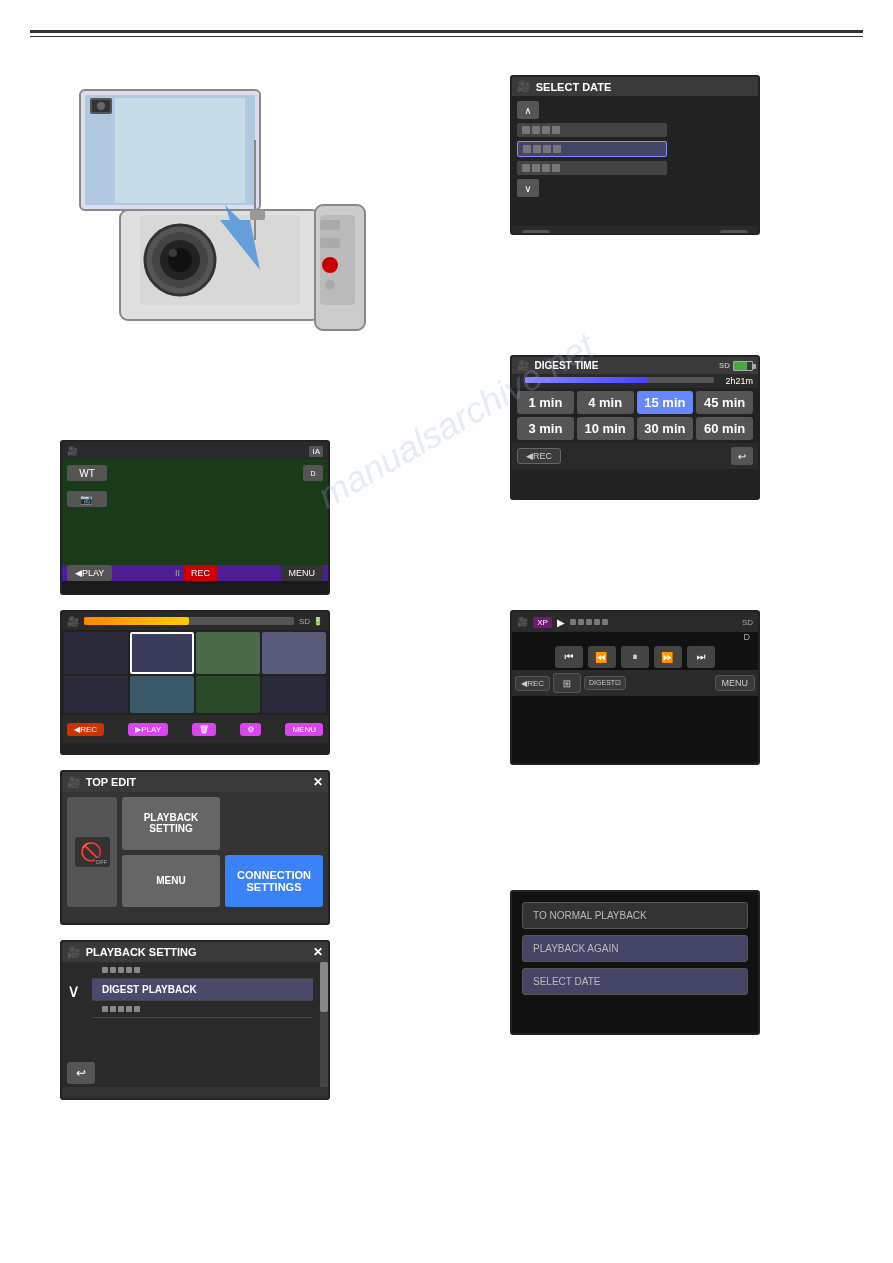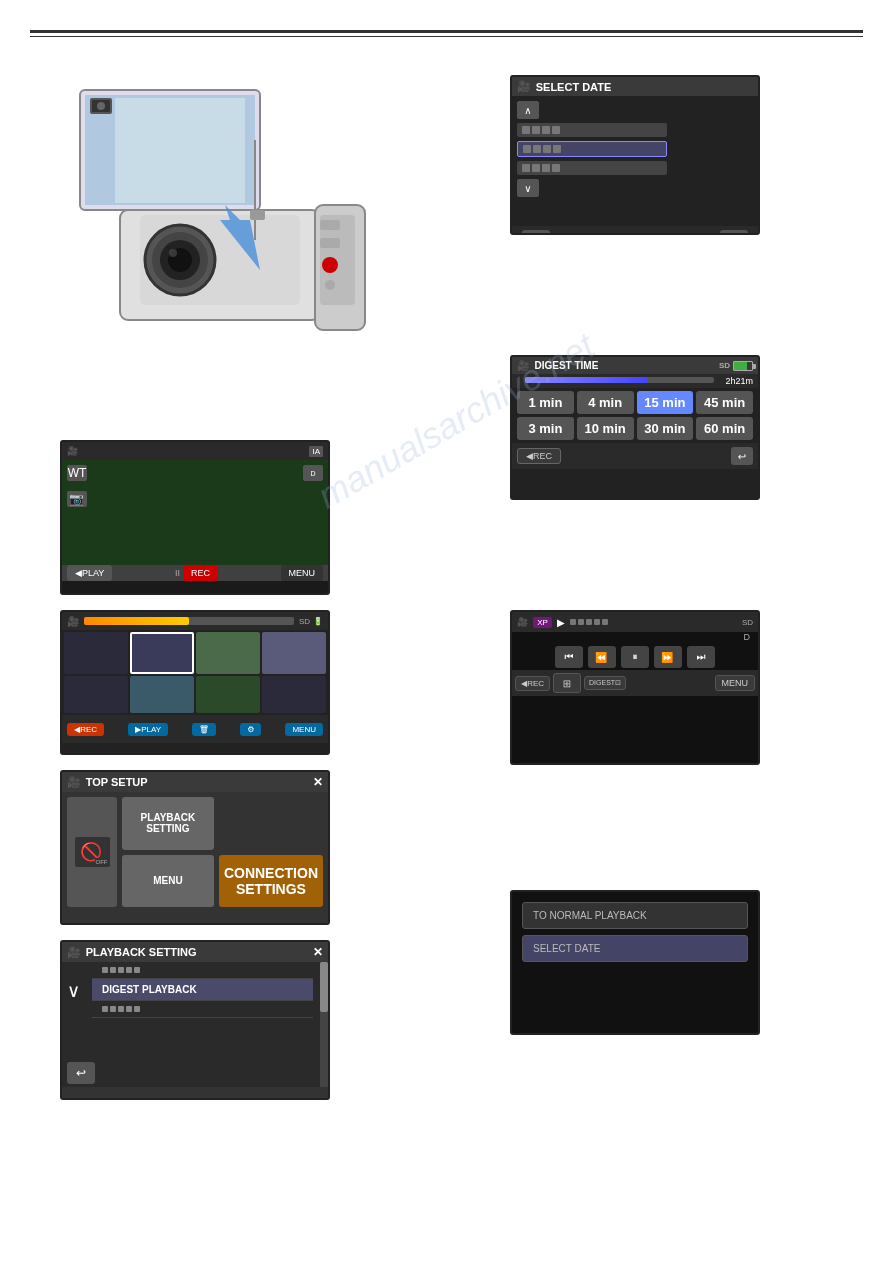--- a/index.html
+++ b/index.html
@@ -143,23 +143,23 @@
       position: absolute;
       left: 5px;
       top: 5px;
       display: flex;
       flex-direction: column;
       gap: 10px;
     }
     .rec-icon-box {
       background: #555;
       color: #fff;
-      width: 20px;
+      width: 40px;
       height: 16px;
-      font-size: 12px;
+      font-size: 10px;
       display: flex;
       align-items: center;
       justify-content: center;
       border-radius: 2px;
     }
     .rec-icons-right {
       position: absolute;
       right: 5px;
       top: 5px;
       display: flex;
@@ -171,21 +171,21 @@
       color: #fff;
       width: 20px;
       height: 16px;
       font-size: 7px;
       display: flex;
       align-items: center;
       justify-content: center;
       border-radius: 2px;
     }
     .rec-bottom-bar {
-      background: #404040;
+      background: #4c1d95;
       height: 16px;
       display: flex;
       align-items: center;
       justify-content: space-between;
       padding: 0 5px;
     }
     .rec-btn {
       background: #555;
       color: #fff;
       border: none;
@@ -256,21 +256,21 @@
     }
     .index-bottom-bar {
       background: #2a2a2a;
       height: 28px;
       display: flex;
       align-items: center;
       justify-content: space-between;
       padding: 0 5px;
     }
     .idx-btn {
-      background: #0369a1;
+      background: #d946ef;
       color: #fff;
       border: none;
       border-radius: 3px;
       padding: 2px 7px;
       font-size: 8px;
       cursor: pointer;
     }
     .idx-btn.red { background: #cc3300; }
     .topmenu-icon-box {
       background: #333;
@@ -858,38 +858,38 @@
     <button class="idx-btn">▶PLAY</button>
     <button class="idx-btn">🗑</button>
     <button class="idx-btn">⚙</button>
     <button class="idx-btn">MENU</button>
   </div>
 </div>
 
 <div class="screen-mockup screen-topmenu">
   <div class="screen-header">
     <span class="icon">🎥</span>
-    <span style="font-size:11px; font-weight:bold;">TOP SETUP</span>
+    <span style="font-size:11px; font-weight:bold;">TOP EDIT</span>
     <span class="close-btn">✕</span>
   </div>
   <div class="topmenu-inner">
 
     <div style="grid-column:1; grid-row:1/3; background:#555; border-radius:3px; display:flex; flex-direction:column; align-items:center; justify-content:center; padding:5px; gap:5px;">
       <div class="topmenu-icon-box" style="font-size:18px; color:#bbb;">
         🚫
         <span class="off-label">OFF</span>
       </div>
     </div>
 
     <button class="topmenu-btn" style="grid-column:2; grid-row:1; background:#666;">PLAYBACK SETTING</button>
 
 
     <button class="topmenu-btn" style="grid-column:2; grid-row:2; background:#666;">MENU</button>
 
-    <button class="topmenu-btn" style="grid-column:3; grid-row:2; background:#a16207; font-size:14px;text-align:center;">CONNECTION SETTINGS</button>
+    <button class="topmenu-btn" style="grid-column:3; grid-row:2; background:#3b82f6; font-size:11px;text-align:center;">CONNECTION SETTINGS</button>
   </div>
 </div>
 
 <div class="screen-mockup screen-playback">
   <div class="screen-header">
     <span class="icon">🎥</span>
     <span style="font-size:11px; font-weight:bold;">PLAYBACK SETTING</span>
     <span class="close-btn">✕</span>
   </div>
   <div class="pb-setting-body">
@@ -1026,17 +1026,18 @@
     <button class="pb-bot-btn">◀REC</button>
     <button class="pb-bot-grid-btn">⊞</button>
     <button class="pb-bot-digest">DIGEST⊡</button>
     <button class="pb-bot-menu">MENU</button>
   </div>
 </div>
 
 <div class="screen-mockup screen-end">
   <div class="end-screen-body">
     <button class="end-btn">TO NORMAL PLAYBACK</button>
+    <button class="end-btn active">PLAYBACK AGAIN</button>
     <button class="end-btn active">SELECT DATE</button>
   </div>
 </div>
 
 <div class="watermark">manualsarchive.net</div>
 
 </body></html>

